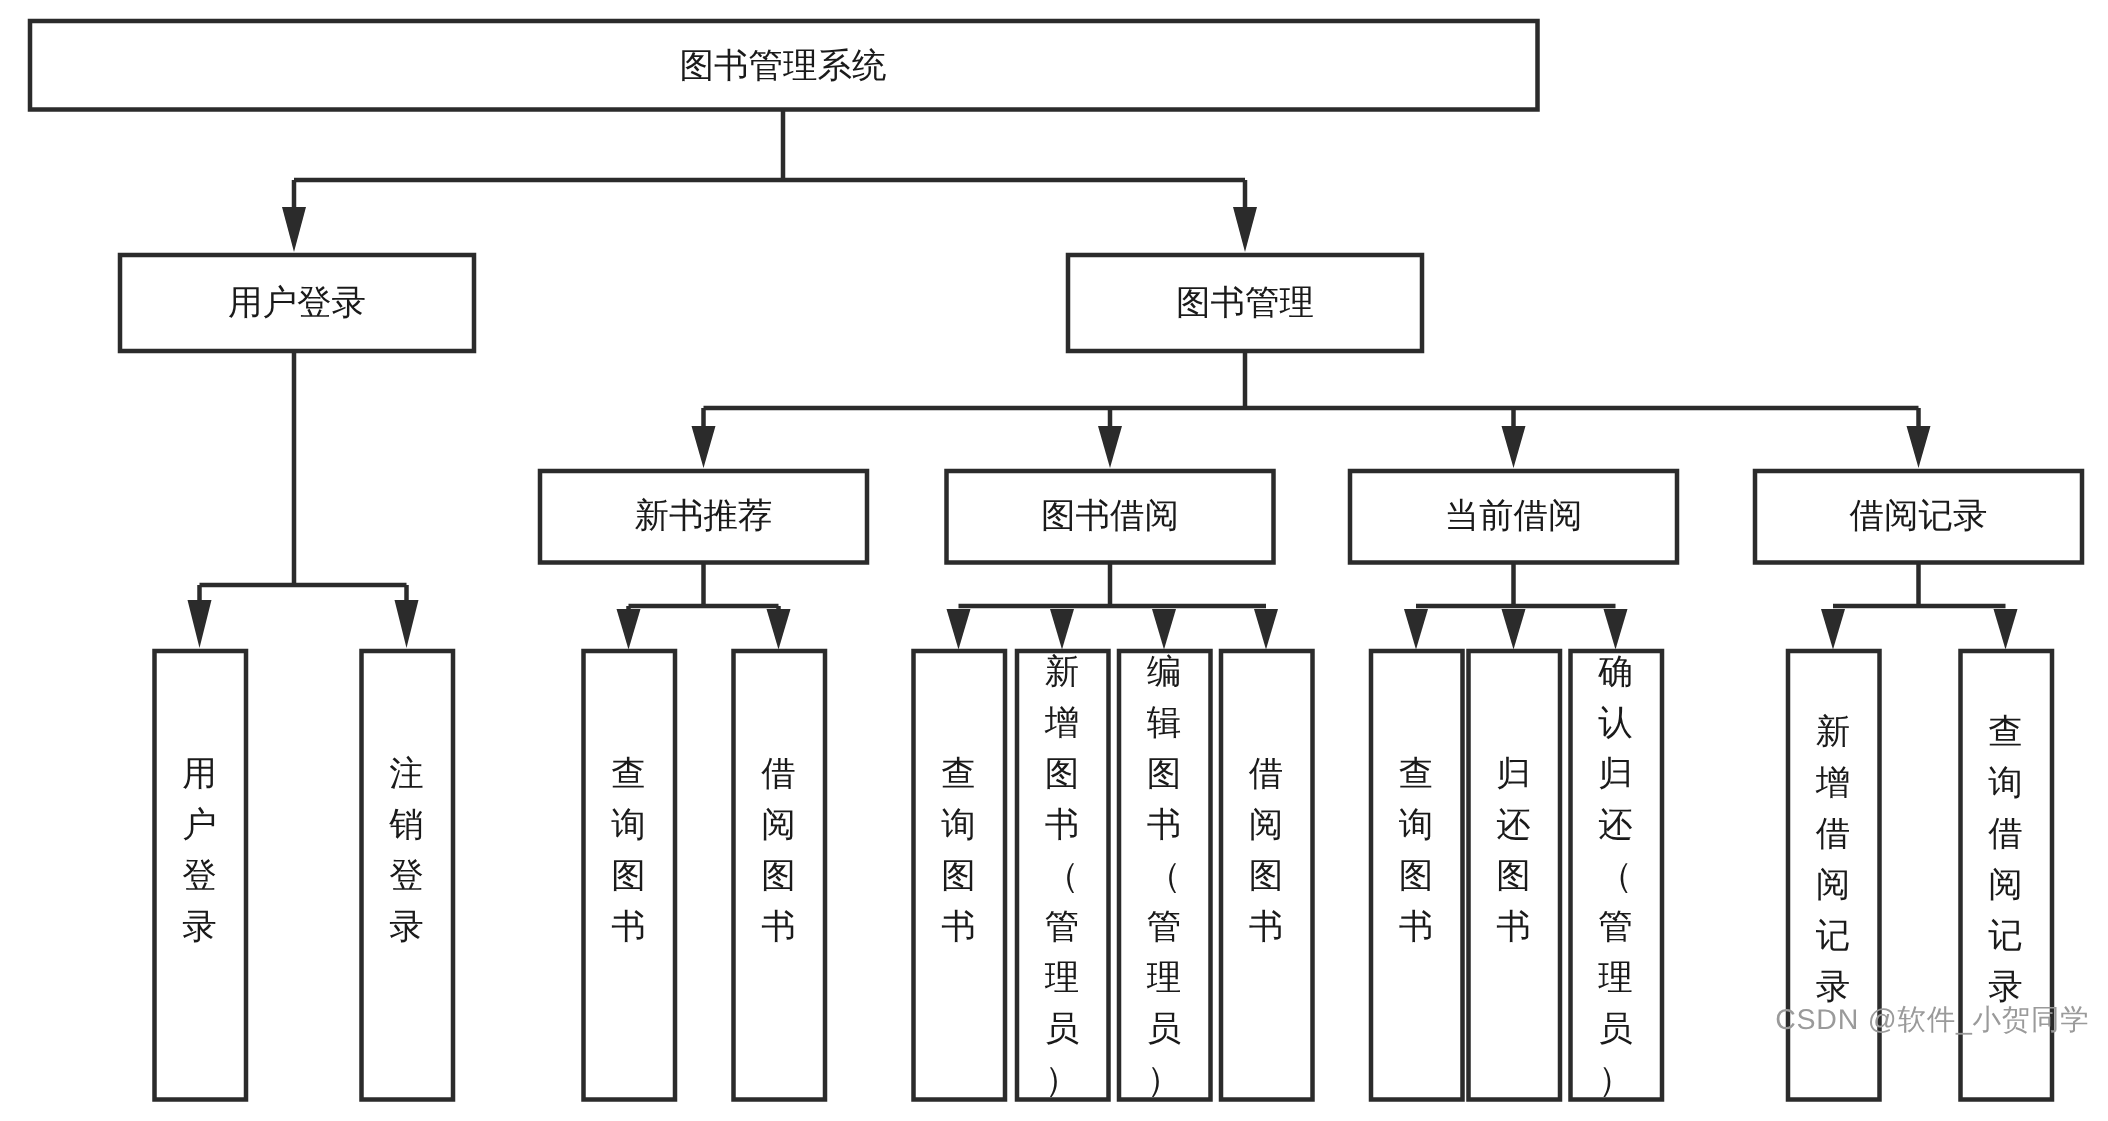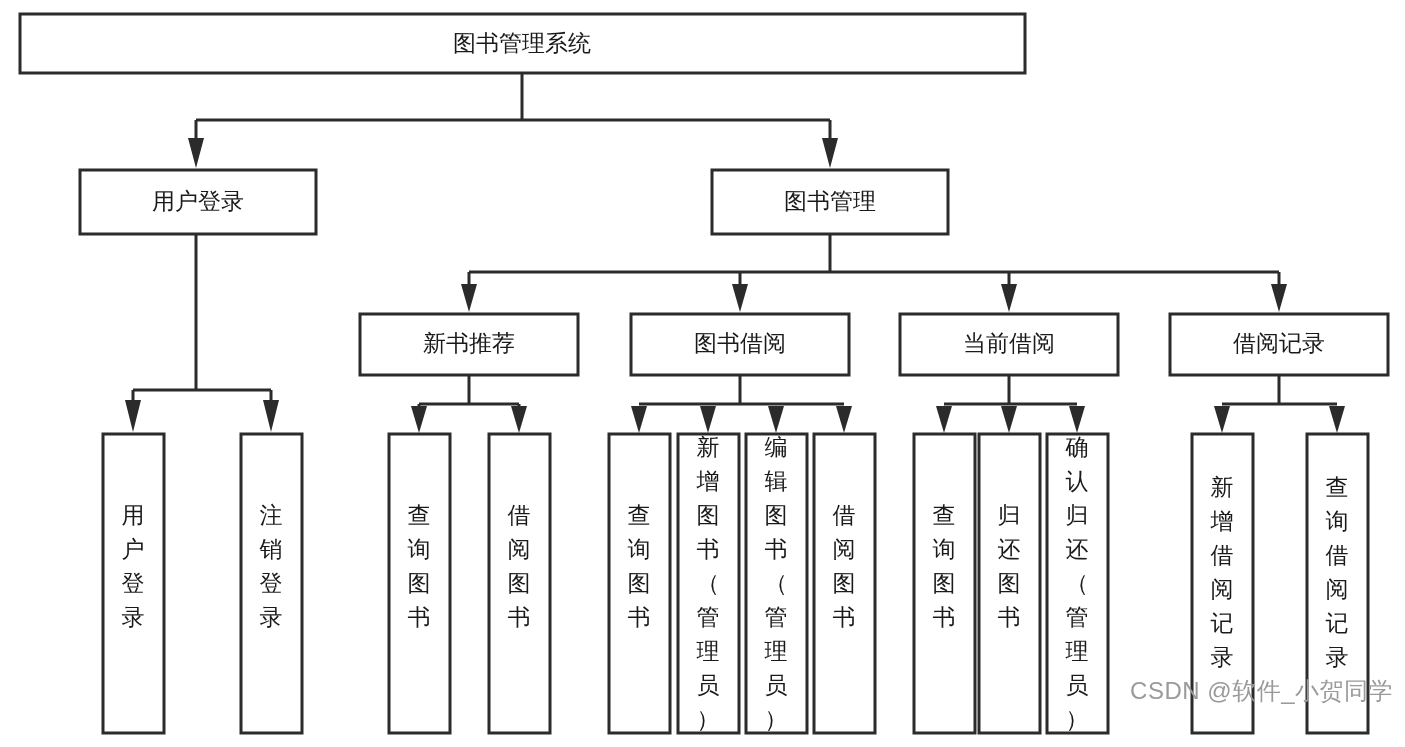--- a/index.html
+++ b/index.html
@@ -53,23 +53,23 @@
   }
   .node-label-v {
     font-family: "Liberation Sans", "DejaVu Sans", sans-serif;
     font-size: 23px;
     fill: #1a1a1a;
     text-anchor: middle;
   }
   .watermark {
     position: absolute;
     right: 12px;
-    bottom: 4px;
-    font-family: "Liberation Sans", "DejaVu Sans", sans-serif;
-    font-size: 24px;
+    bottom: 18px;
+    font-family: "Liberation Sans", "DejaVu Sans", sans-serif;
+    font-size: 19px;
     color: #9a9a9a;
     letter-spacing: 0.5px;
     white-space: nowrap;
     pointer-events: none;
   }
 </style>
 </head>
 <body>
 
 <div id="diagram-root">

